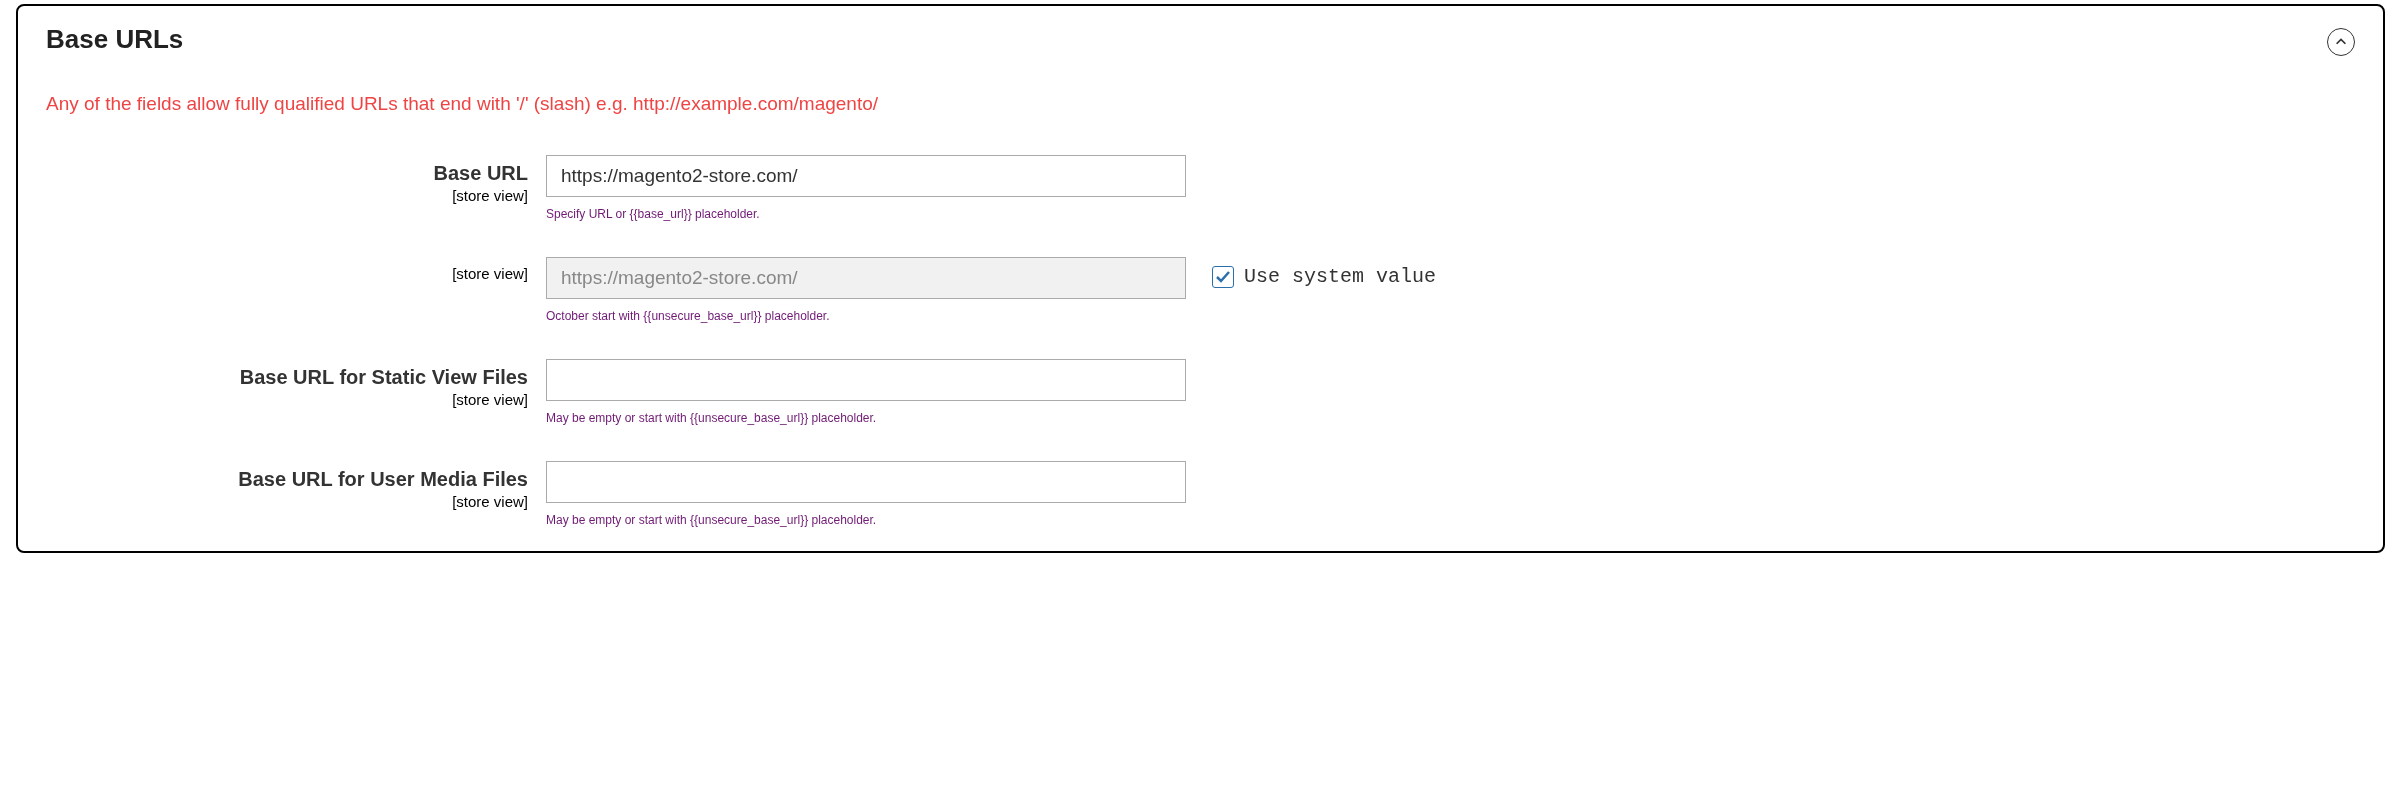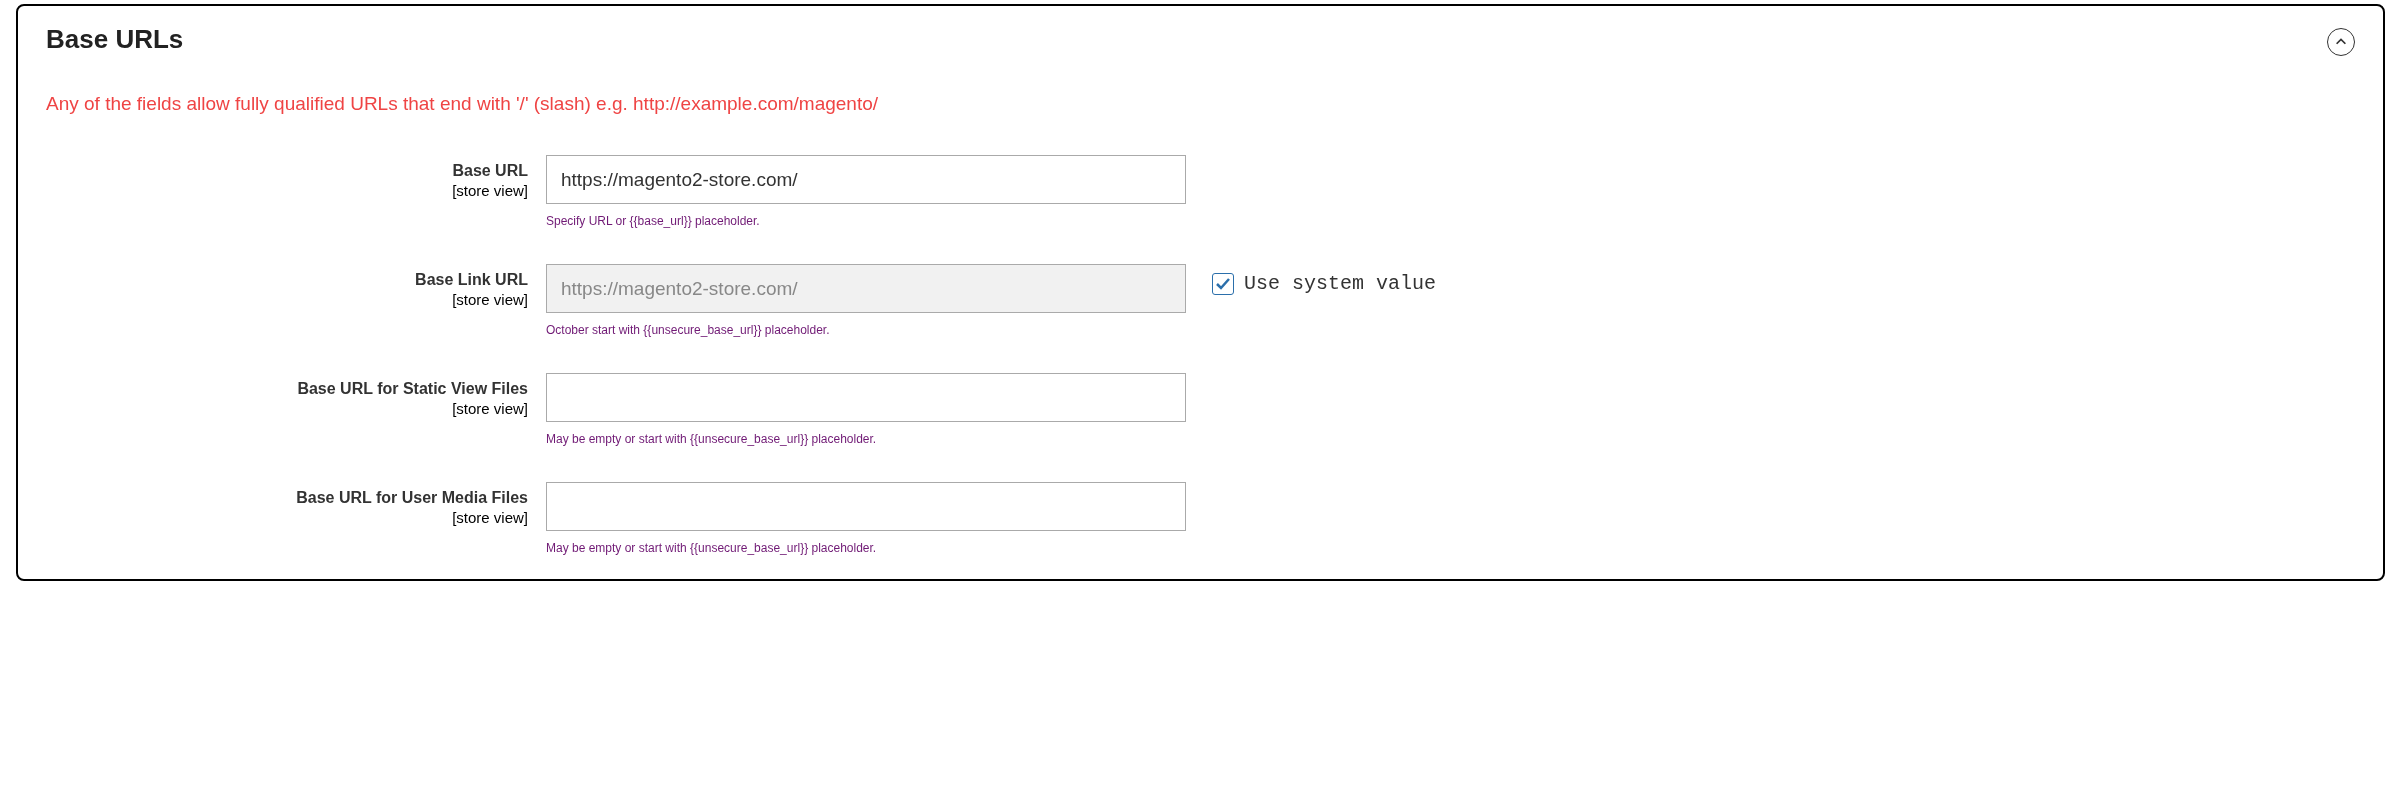--- a/index.html
+++ b/index.html
@@ -51,37 +51,37 @@
     }
     .field-row:last-child { margin-bottom: 0; }
     .label-col {
       width: 500px;
       flex-shrink: 0;
       text-align: right;
       padding-right: 18px;
       padding-top: 6px;
     }
     .field-label {
-      font-size: 16px;
+      font-size: 20px;
       font-weight: 600;
       color: #333;
       line-height: 1.2;
     }
     .field-scope {
       font-size: 15px;
       color: #000000;
       margin-top: 2px;
     }
     .input-col {
       width: 640px;
       flex-shrink: 0;
     }
     .text-input {
       width: 100%;
-      height: 49px;
+      height: 42px;
       border: 1px solid #aaa;
       padding: 0 14px;
       font-size: 19px;
       color: #333;
       background: #fff;
     }
     .text-input:disabled {
       background: #f1f1f1;
       color: #888;
     }
@@ -140,21 +140,20 @@
       <div class="field-scope">[store view]</div>
     </div>
     <div class="input-col">
       <input type="text" class="text-input" value="https://magento2-store.com/" style="">
       <div class="field-hint">Specify URL or {{base_url}} placeholder.</div>
     </div>
   </div>
 
   <div class="field-row">
     <div class="label-col">
-      <div class="field-label">Base Link URL</div>
       <div class="field-scope">[store view]</div>
     </div>
     <div class="input-col">
       <input type="text" class="text-input" disabled="" value="https://magento2-store.com/" style="">
       <div class="field-hint">October start with {{unsecure_base_url}} placeholder.</div>
     </div>
     <div class="extra-col">
       <label class="checkbox-wrap">
         <span class="custom-checkbox">
           <svg viewBox="0 0 16 16" fill="none" stroke="#2b6fab" stroke-width="2.5">

